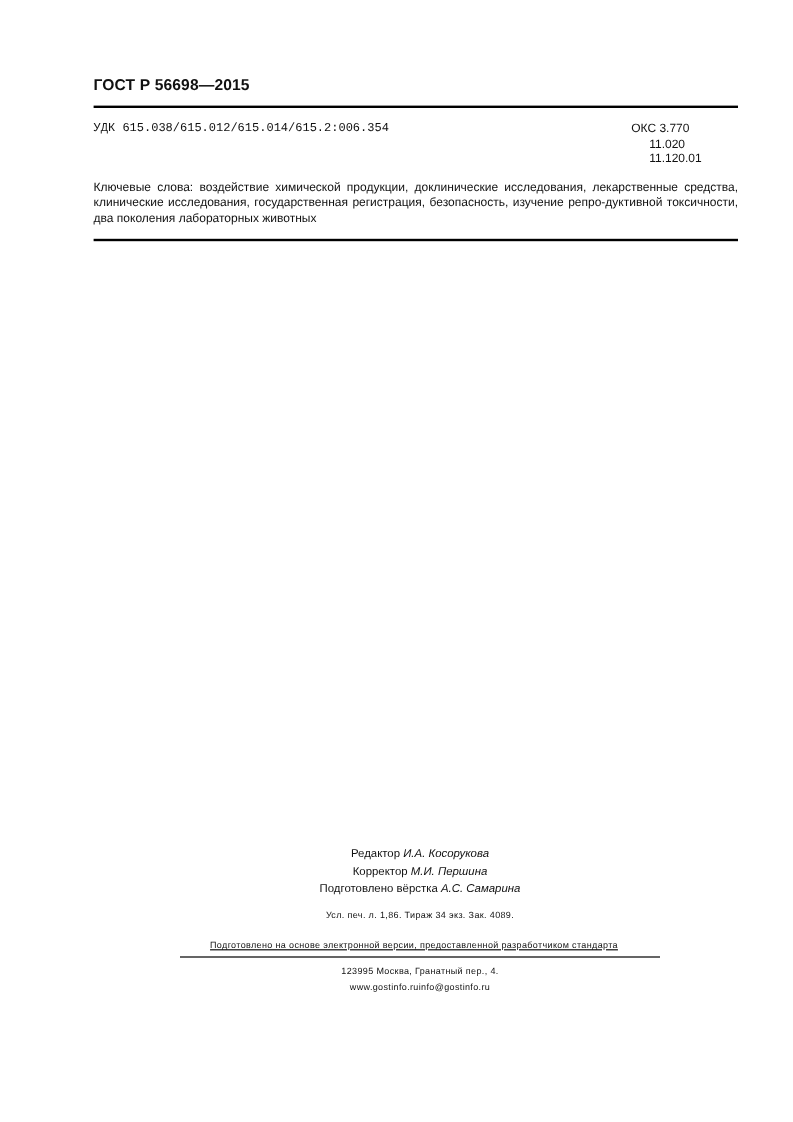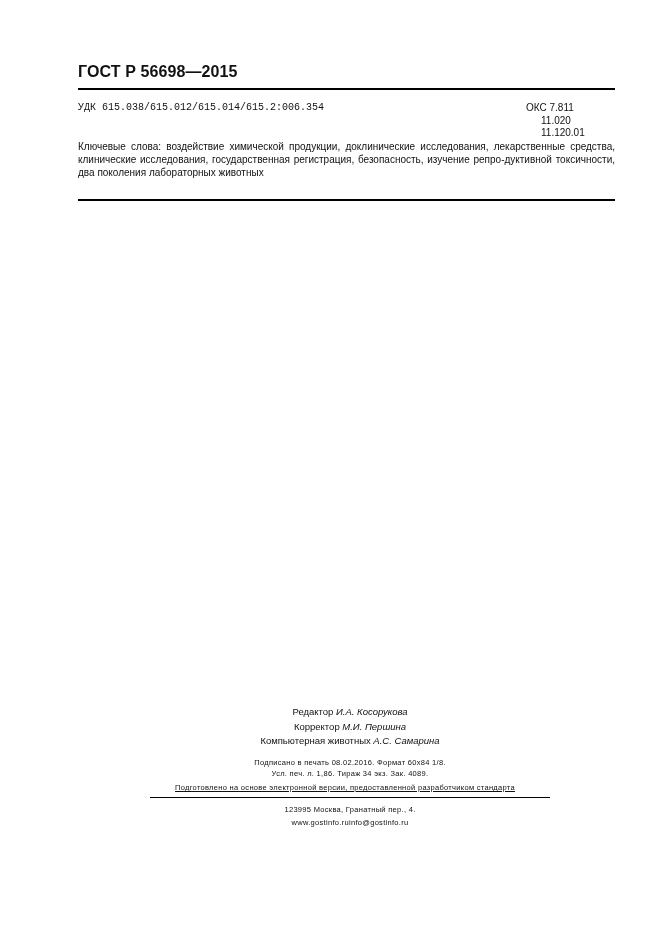--- a/index.html
+++ b/index.html
@@ -1,65 +1,64 @@
 <!DOCTYPE html>
 <html><head>
   <meta charset="utf-8">
   <style>
     html, body { margin: 0; padding: 0; background: #ffffff; }
     body { width: 661px; height: 935px; position: relative; overflow: hidden;
            font-family: "Liberation Sans", sans-serif; color: #111; }
     .abs { position: absolute; }
-    .doc-code { left: 78px; top: 63px; font-size: 16px; font-weight: bold; letter-spacing: 0.1px; }
+    .doc-code { left: 78px; top: 63px; font-size: 13px; font-weight: bold; letter-spacing: 0.1px; }
     .rule-thick { left: 78px; width: 537px; height: 2px; background: #000; }
     .udk { left: 78px; top: 102px; font-size: 10px; font-family: Liberation Mono, monospace; }
     .oks { left: 526px; top: 102px; font-size: 10px; line-height: 12.5px; }
     .oks .l2, .oks .l3 { padding-left: 15px; }
-    .keywords { left: 78px; top: 140px; width: 537px; font-size: 10px; line-height: 13px; text-align: justify; text-align-last: left; }
+    .keywords { left: 78px; top: 150px; width: 537px; font-size: 10px; line-height: 13px; text-align: justify; text-align-last: left; }
     .credits { left: 200px; width: 300px; top: 705px; text-align: center; font-size: 9.5px; line-height: 14.5px; }
     .credits i { font-style: italic; }
     .print { left: 170px; width: 360px; top: 757px; text-align: center; font-size: 7.5px; line-height: 11px; letter-spacing: 0.3px; }
     .prepared { left: 120px; width: 450px; top: 783px; text-align: center; font-size: 7.5px; letter-spacing: 0.3px; text-decoration: underline; }
     .rule-thin { left: 150px; width: 400px; top: 797px; height: 1px; background: #000; }
     .publisher { left: 170px; width: 360px; top: 803px; text-align: center; font-size: 7.5px; line-height: 13px; letter-spacing: 0.3px; }
     .contact-row { display: flex; justify-content: center; }
   </style>
 </head>
 <body>
 
 <div class="abs doc-code">ГОСТ Р 56698—2015</div>
 <div class="abs rule-thick" style="top:88px;"></div>
 
 <div class="abs udk">УДК 615.038/615.012/615.014/615.2:006.354</div>
 <div class="abs oks">
-  <div>ОКС 7.811</div>
+  <div>ОКС 3.770</div>
   <div class="l2">11.020</div>
   <div class="l3">11.120.01</div>
 </div>
 
 <div class="abs keywords">Ключевые слова: воздействие химической продукции, доклинические исследования, лекарственные средства, клинические исследования, государственная регистрация, безопасность, изучение репро-дуктивной токсичности, два поколения лабораторных животных</div>
 <div class="abs rule-thick" style="top:199px;"></div>
 
 <div class="abs credits">
   <div>
     <span>Редактор</span>
     <i>И.А. Косорукова</i>
   </div>
   <div>
     <span>Корректор</span>
     <i>М.И. Першина</i>
   </div>
   <div>
-    <span>Компьютерная животных</span>
+    <span>Подготовлено вёрстка</span>
     <i>А.С. Самарина</i>
   </div>
 </div>
 
 <div class="abs print">
-  <div>Подписано в печать 08.02.2016. Формат 60x84 1/8.</div>
   <div>Усл. печ. л. 1,86. Тираж 34 экз. Зак. 4089.</div>
 </div>
 
 <div class="abs prepared">Подготовлено на основе электронной версии, предоставленной разработчиком стандарта</div>
 <div class="abs rule-thin"></div>
 
 <div class="abs publisher">
   <div>123995 Москва, Гранатный пер., 4.</div>
   <div class="contact-row">
     <span>www.gostinfo.ru</span>

